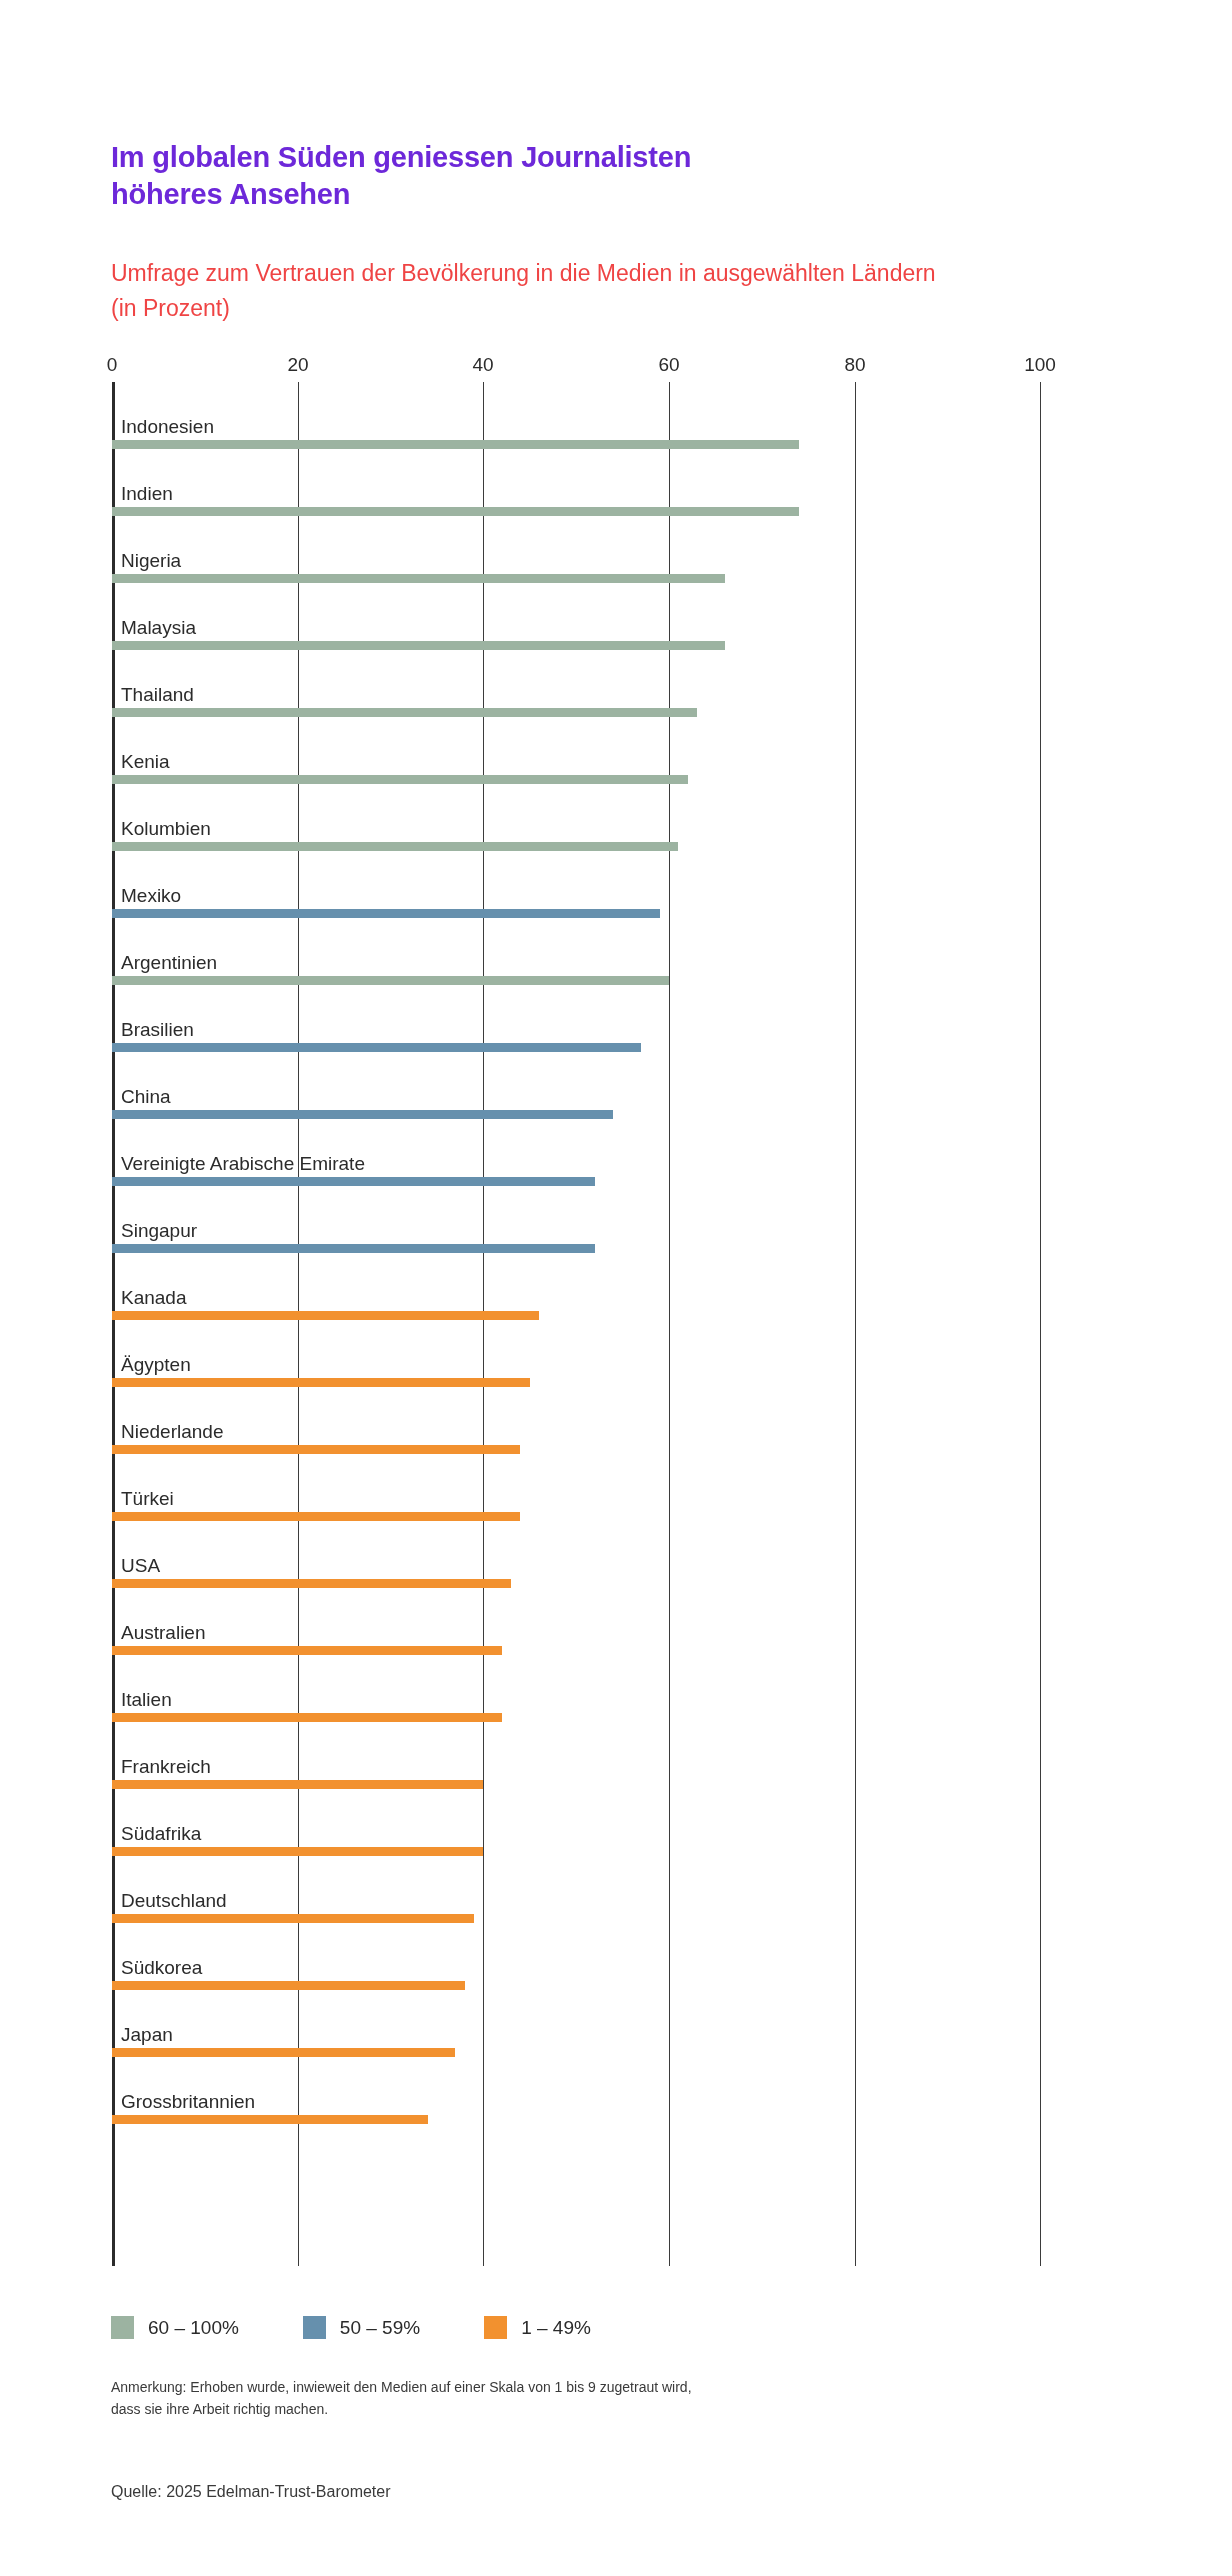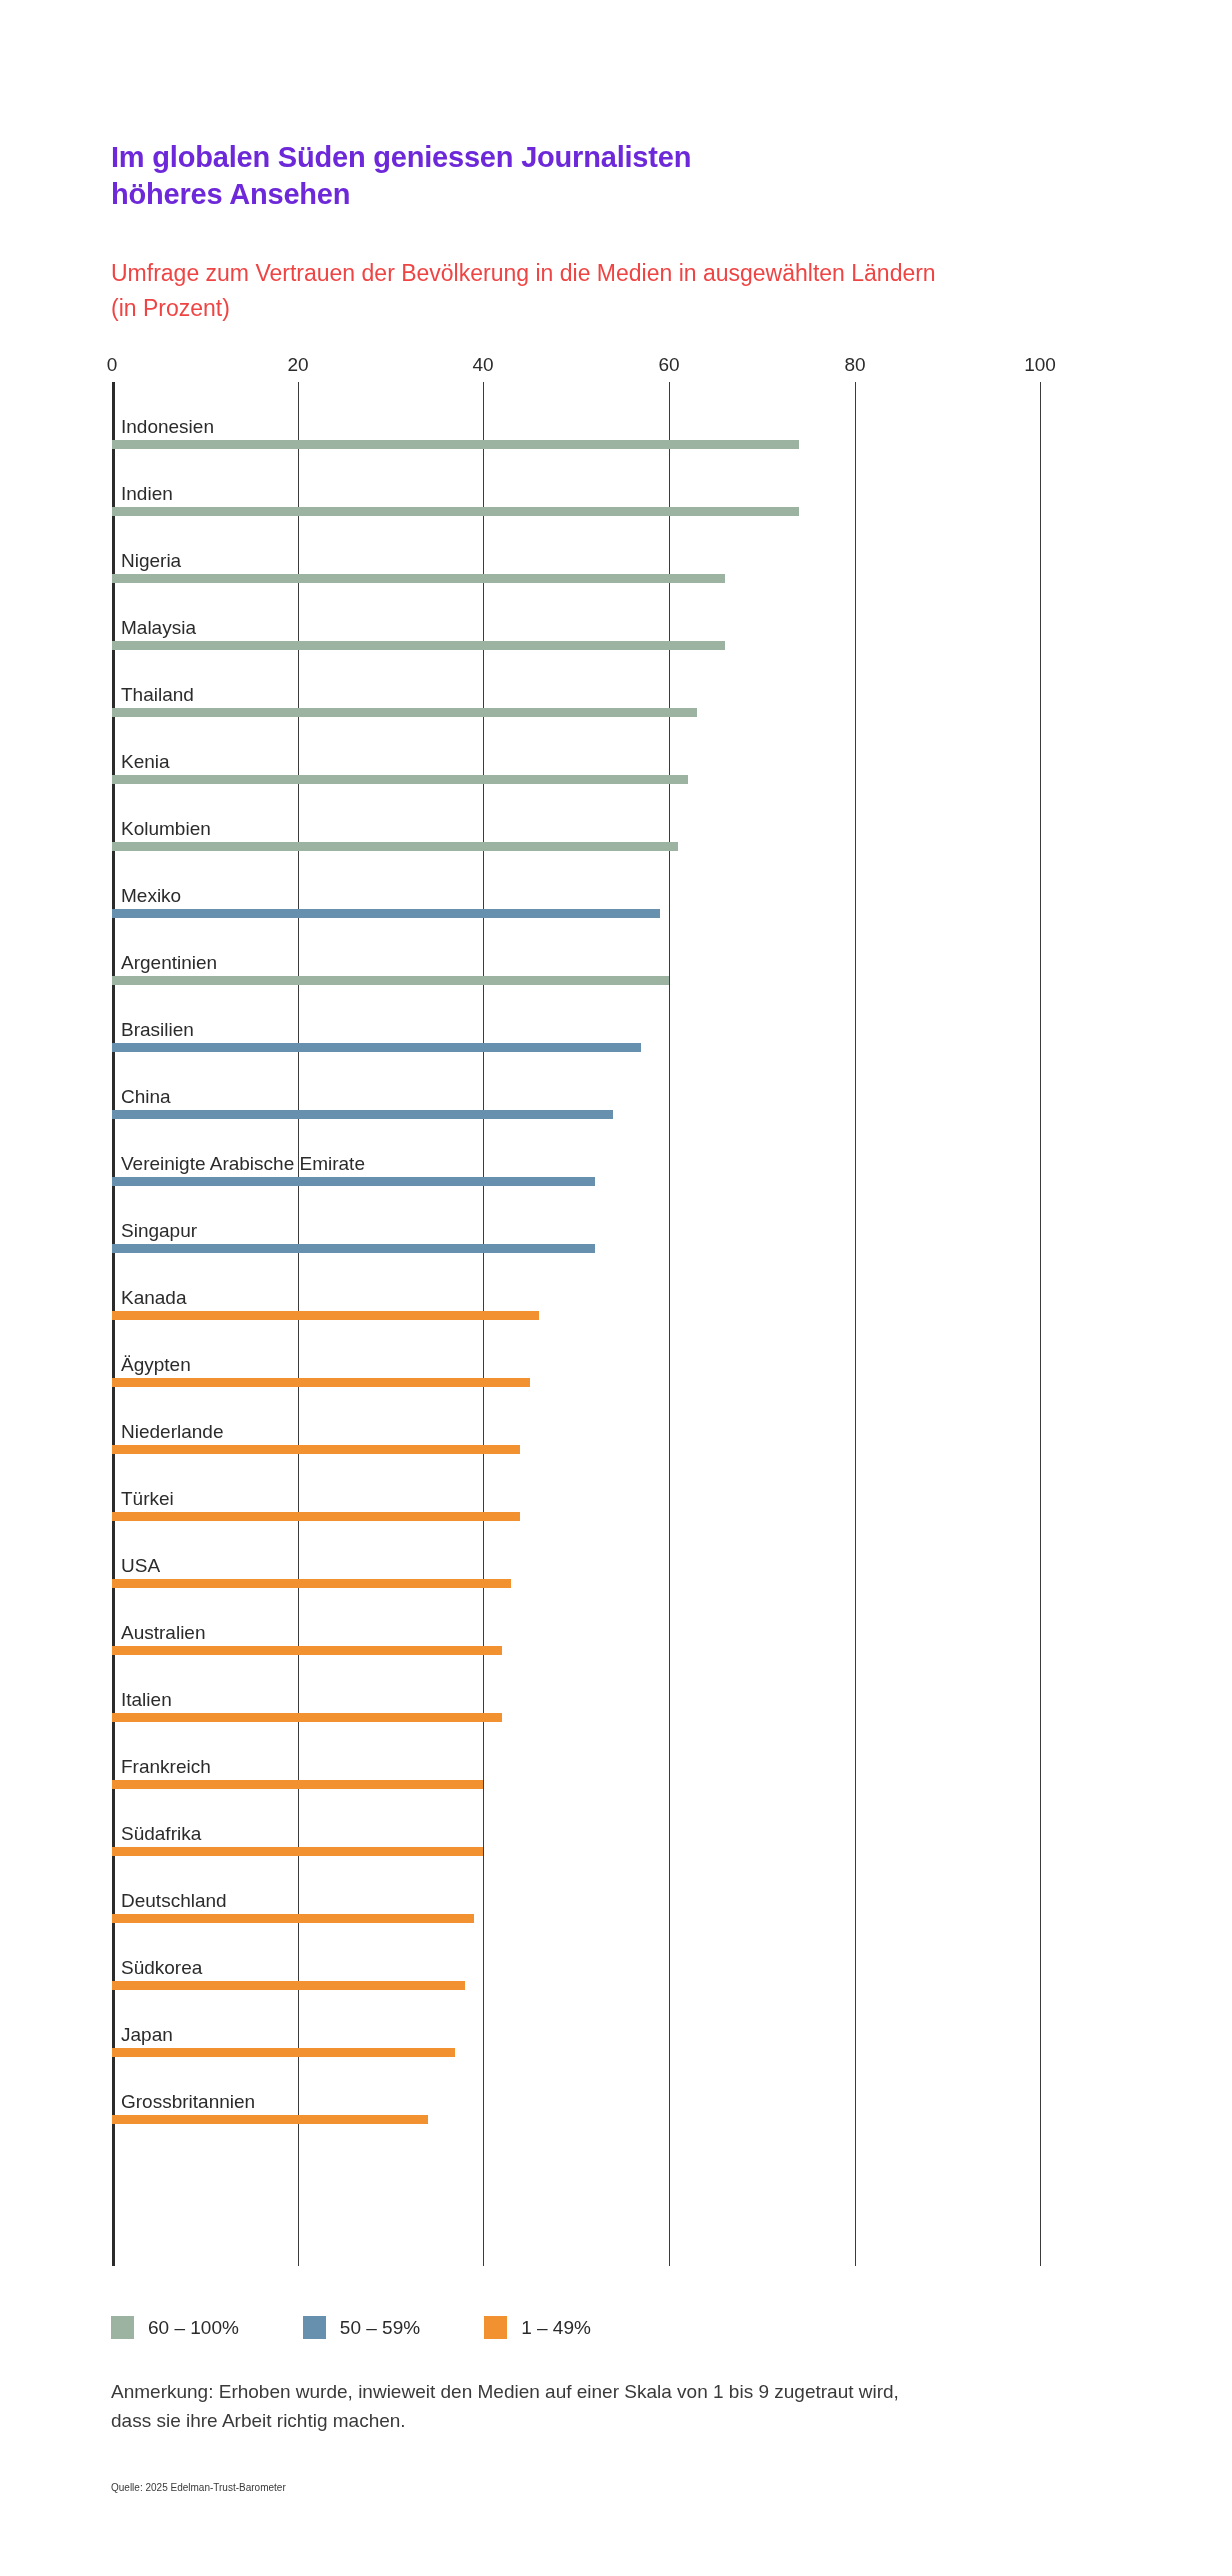--- a/index.html
+++ b/index.html
@@ -129,30 +129,30 @@
     font-size: 19px;
     color: #2b2b2b;
     white-space: nowrap;
   }
   
   .note {
     position: absolute;
     left: 111px;
     top: 2377px;
     width: 934px;
-    font-size: 19px;
+    font-size: 14px;
     line-height: 1.55;
     color: #3a3a3a;
     white-space: pre-line;
   }
   .source {
     position: absolute;
     left: 111px;
     top: 2480px;
-    font-size: 10px;
+    font-size: 16px;
     line-height: 1.55;
     color: #3a3a3a;
     white-space: nowrap;
   }
 </style>
 </head>
 <body>
 
 <div class="page">
 

